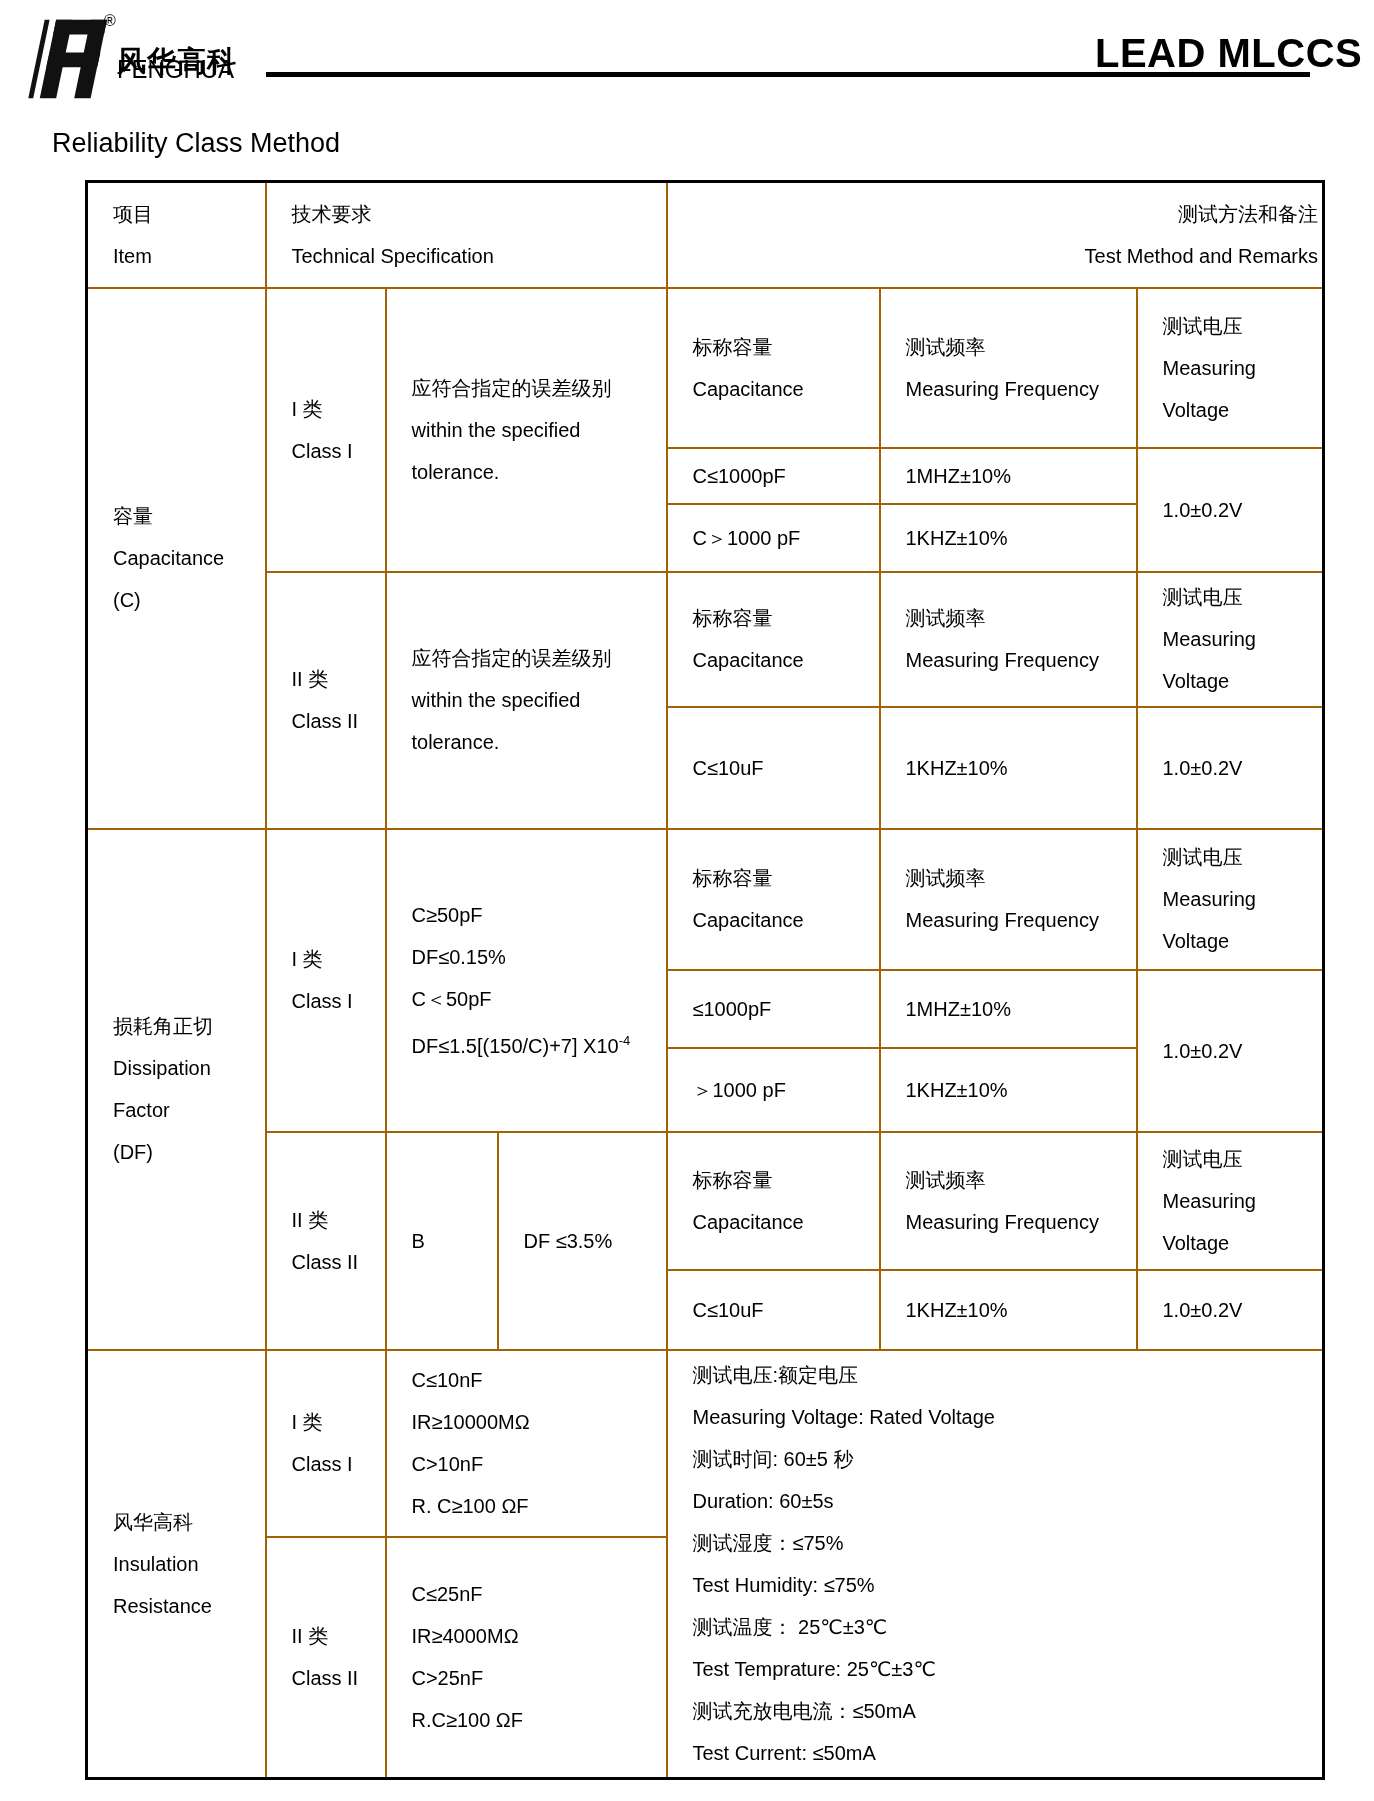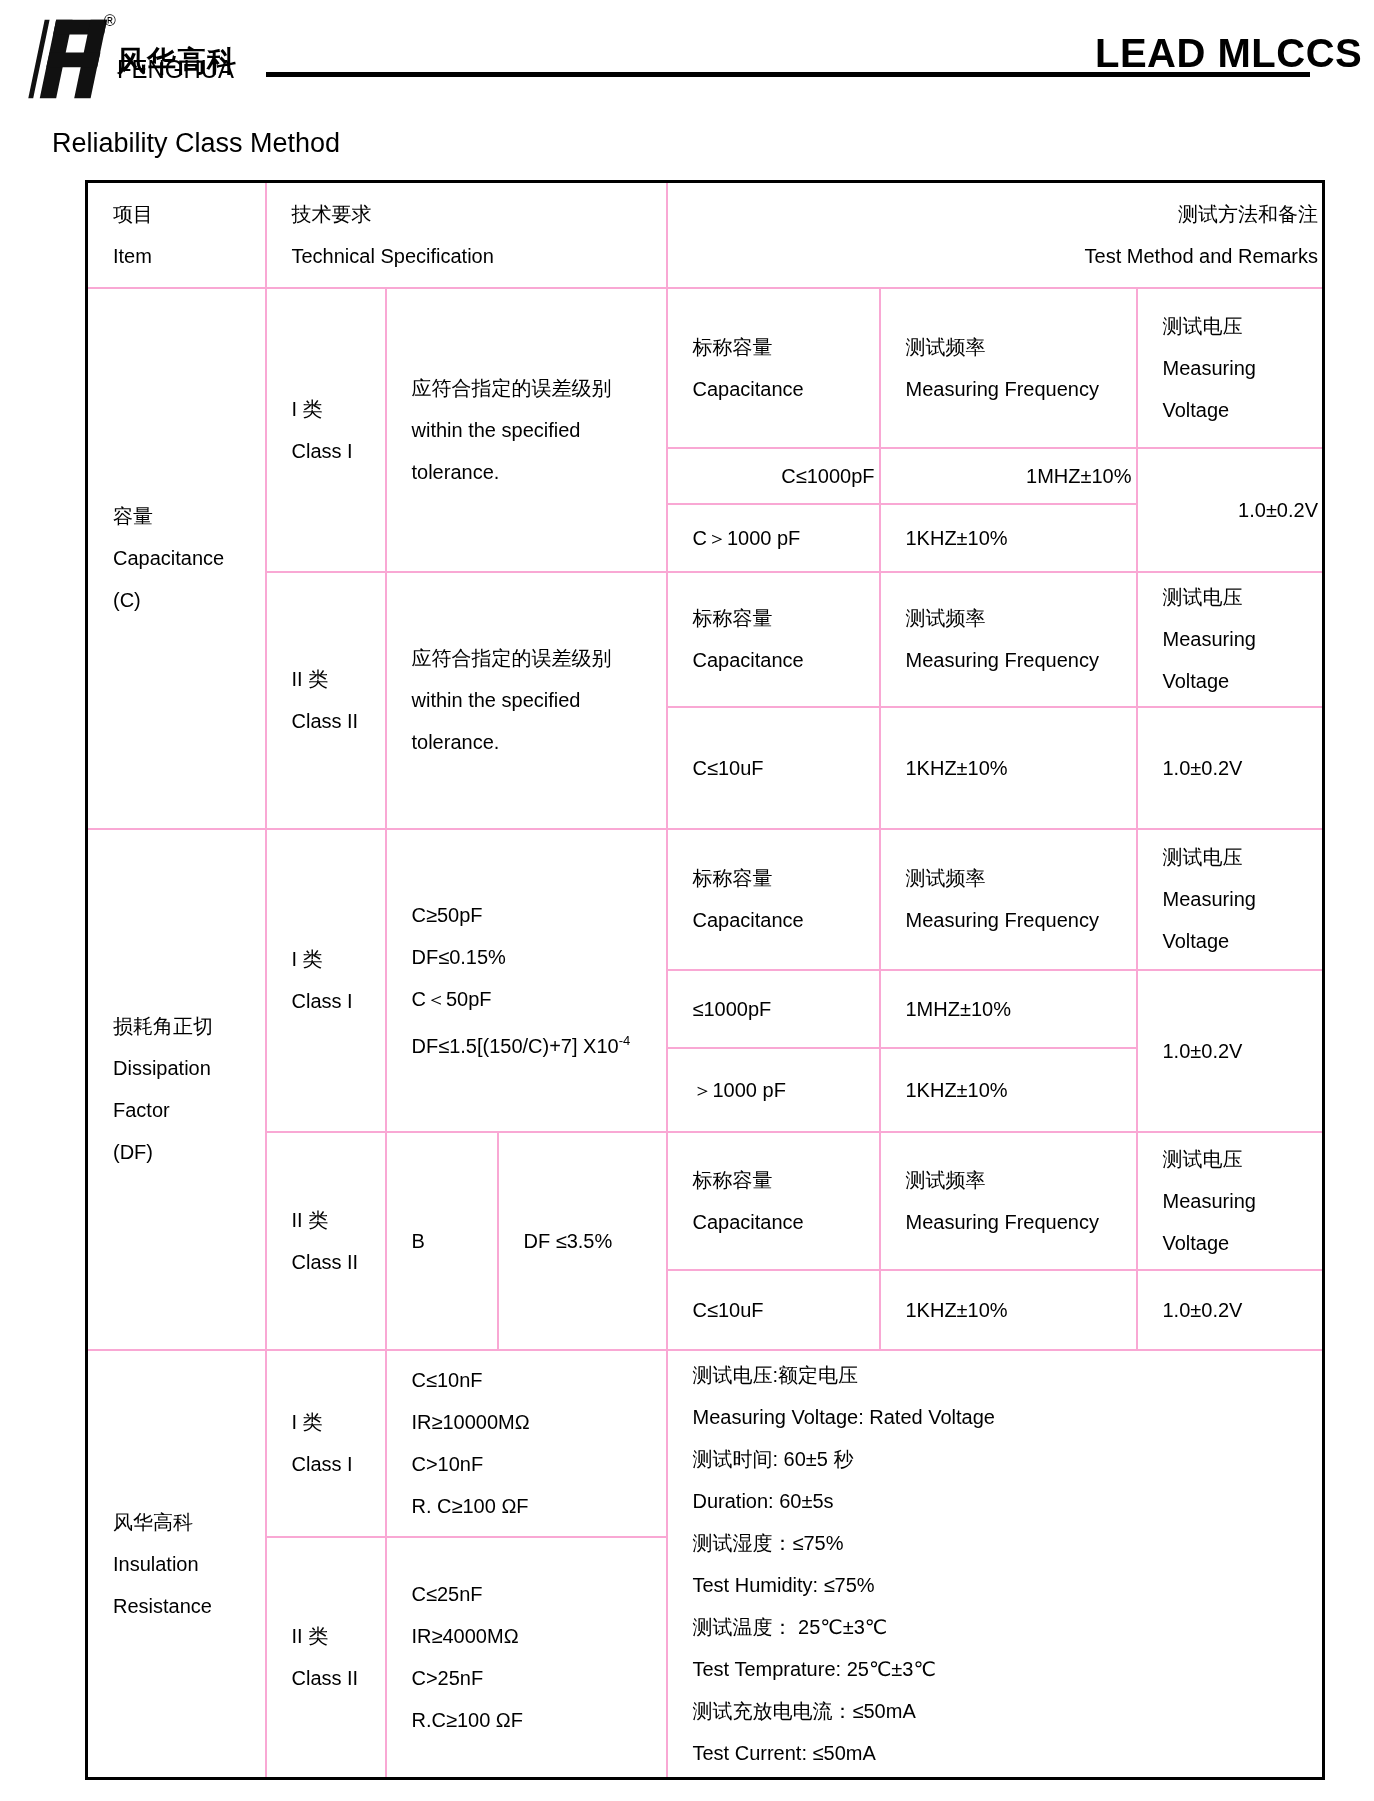--- a/index.html
+++ b/index.html
@@ -14,32 +14,32 @@
   .brand-en{position:absolute;left:117px;top:54px;font-size:26px;font-weight:500;letter-spacing:0px;transform:scaleX(.92);transform-origin:left;}
   .doc-product{position:absolute;left:1095px;top:31px;font-size:40px;font-weight:bold;letter-spacing:0.5px;}
   .head-rule{position:absolute;left:266px;top:72px;width:1044px;height:5px;background:#000;}
   .page-title{position:absolute;left:52px;top:128px;font-size:27px;}
   
   table.spec{
     position:absolute;left:85px;top:180px;width:1237px;
     border-collapse:collapse;table-layout:fixed;
   }
   table.spec td{
-    border:2px solid #f9a8d4;vertical-align:middle;
+    border:2px solid #a16207;vertical-align:middle;
     font-size:20px;padding:0 4px 0 25px;overflow:hidden;
   }
   table.spec{border:3px solid #000;}
   td.center{text-align:right;padding:0;}
   td.pad-lg{padding-left:28px;}
   .line{line-height:42px;white-space:nowrap;}
   .line sup{font-size:13px;}
   
   tr.h-head{height:106px;}
   tr.h-c1sub{height:160px;}
-  tr.h-c1r1{height:56px;text-align:right;}
+  tr.h-c1r1{height:56px;}
   tr.h-c1r2{height:68px;margin-left:47px;}
   tr.h-c2sub{height:135px;}
   tr.h-c2r1{height:122px;}
   tr.h-d1sub{height:141px;}
   tr.h-d1r1{height:78px;}
   tr.h-d1r2{height:84px;}
   tr.h-d2sub{height:138px;}
   tr.h-d2r1{height:80px;}
   tr.h-i1{height:187px;}
   tr.h-i2{height:242px;}

